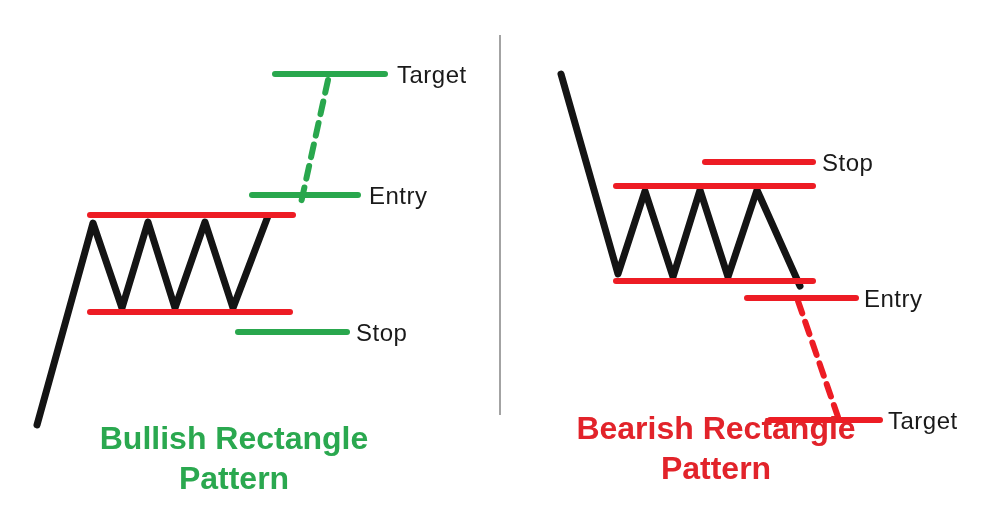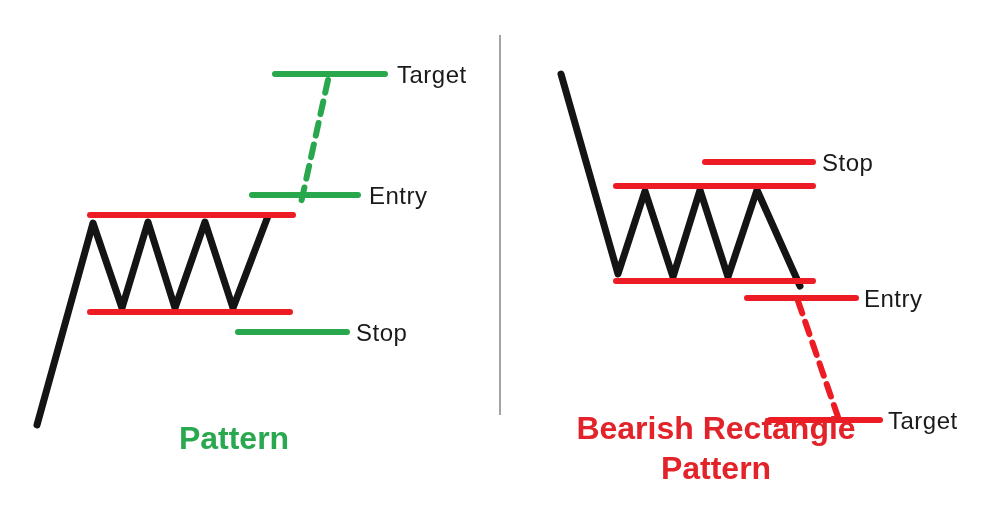--- a/index.html
+++ b/index.html
@@ -50,20 +50,21 @@
       <line x1="616" y1="186" x2="813" y2="186" stroke="#ed1c24" stroke-width="6" stroke-linecap="round"></line>
       <line x1="616" y1="281" x2="813" y2="281" stroke="#ed1c24" stroke-width="6" stroke-linecap="round"></line>
       <line x1="747" y1="298" x2="856" y2="298" stroke="#ed1c24" stroke-width="6" stroke-linecap="round"></line>
       <text x="864" y="307" fill="#1a1a1a">Entry</text>
       <line x1="770" y1="420" x2="880" y2="420" stroke="#ed1c24" stroke-width="6" stroke-linecap="round"></line>
       <text x="888" y="429" fill="#1a1a1a">Target</text>
       <line x1="798" y1="301" x2="838" y2="417" stroke="#ed1c24" stroke-width="6" stroke-dasharray="13 9" stroke-linecap="round"></line>
     </svg>
 
   <div class="pattern-title" style="left: 74px; top: 418px; color: rgb(42, 168, 79);">
+    <div>Bullish Rectangle</div>
     <div>Pattern</div>
   </div>
 
   <div class="pattern-title" style="left: 556px; top: 408px; color: rgb(226, 35, 42);">
     <div>Bearish Rectangle</div>
     <div>Pattern</div>
   </div>
 
 </div>
 

